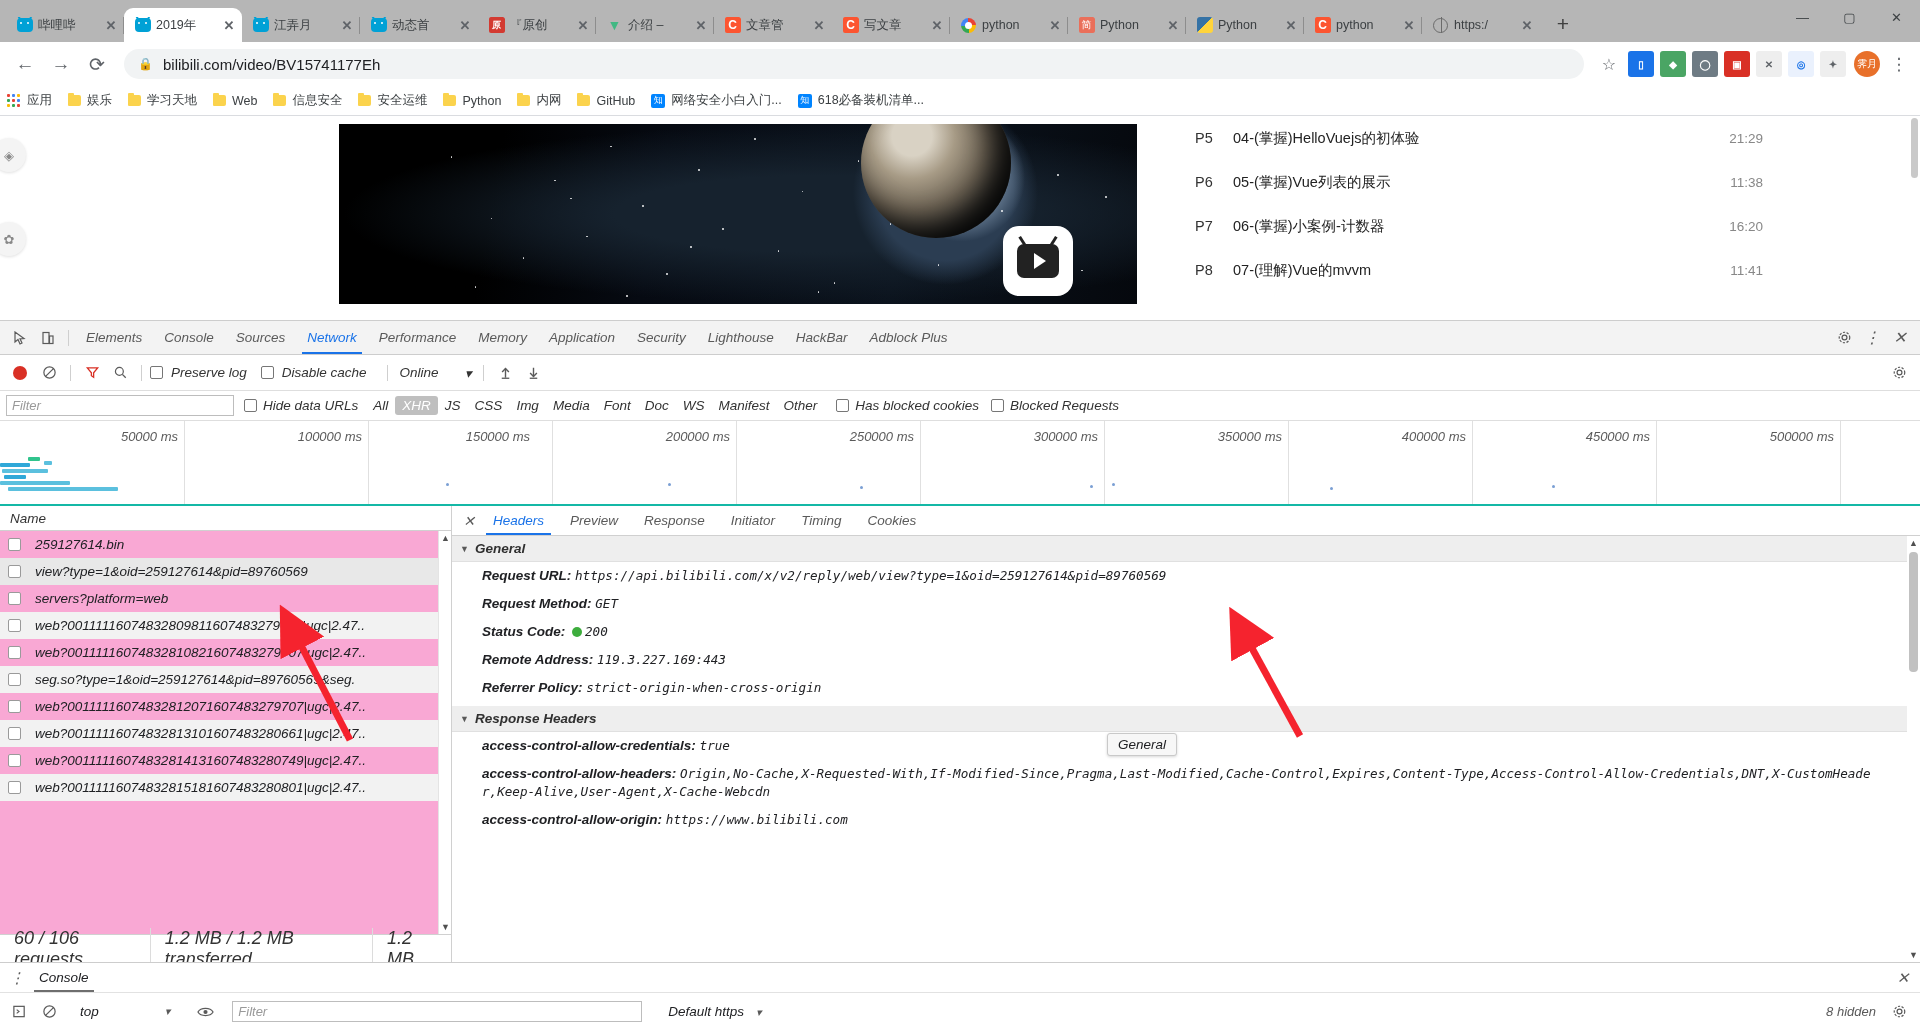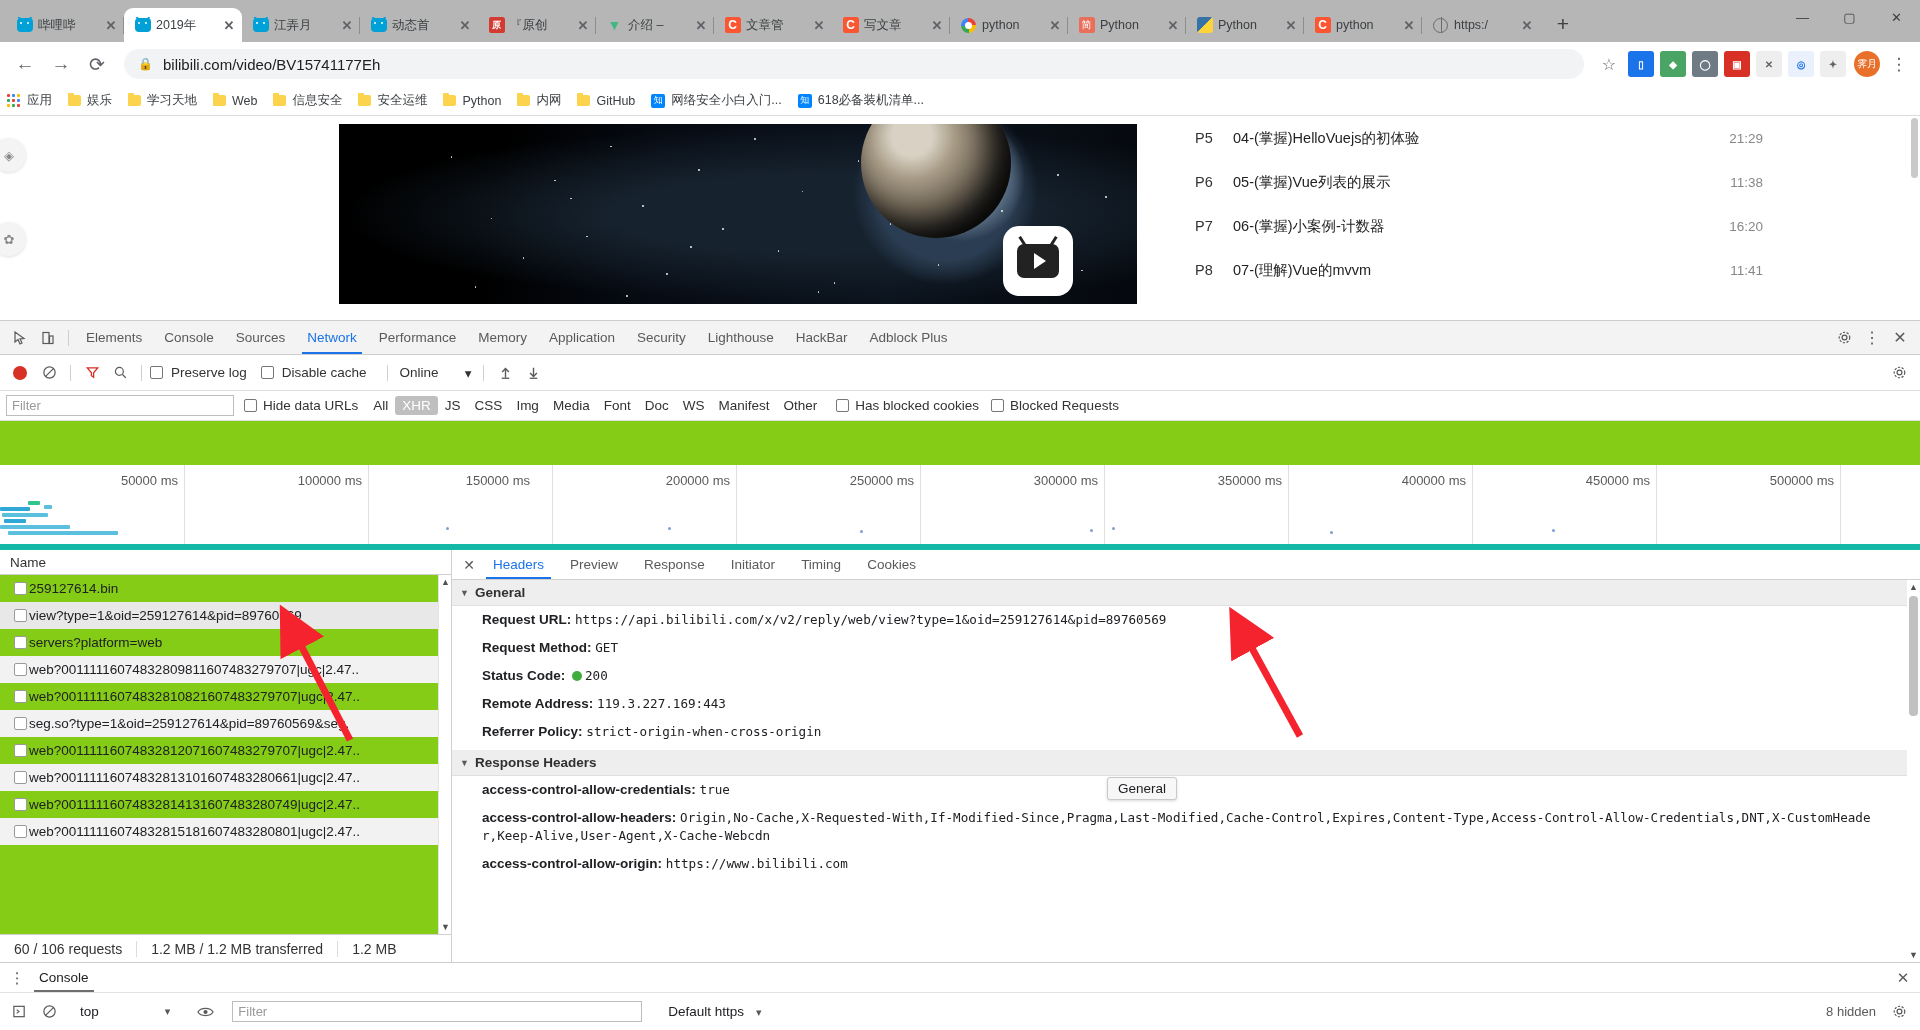--- a/index.html
+++ b/index.html
@@ -245,22 +245,22 @@
   .eprow .ttl2 { flex: 1 1 auto; overflow: hidden; white-space: nowrap; }
   .eprow .dur { color: #888; font-size: 13.5px; }
   .pgscroll {
     position: absolute; right: 2px; top: 2px; width: 7px; height: 60px;
     background: #c9c9c9; border-radius: 4px;
   }
 
   
   .devtools {
     position: absolute; left: 0; top: 320px; width: 1920px; height: 710px;
-    background: #84cc16; border-top: 1px solid #cdcdcd;
-    display: flex; flex-direction: column;
+    background: #f9a8d4; border-top: 1px solid #cdcdcd;
+    display: flex; flex-direction: column; font-style: italic;
   }
   .dt-tabbar {
     height: 34px; background: #f3f3f3; border-bottom: 1px solid #cdcdcd;
     display: flex; align-items: center; padding-left: 6px; position: relative;
   }
   .dt-icon {
     width: 28px; height: 28px; display: flex; align-items: center;
     justify-content: center; color: #5a5a5a;
   }
   .dt-vsep { width: 1px; height: 16px; background: #cfcfcf; margin: 0 6px; }
@@ -292,22 +292,22 @@
   .filterinput {
     width: 228px; height: 21px; border: 1px solid #bdbdbd; background:#fff;
     font-size: 13px; color: #999; padding: 0 5px; line-height: 19px;
     margin-right: 10px; flex: 0 0 228px;
   }
   .ftype { font-size: 13.5px; color: #333; padding: 2px 7px; border-radius: 3px; white-space: nowrap;}
   .ftype.on { background: #bfbfbf; color: #fff; }
 
   
   .overview {
-    height: 85px; border-bottom: 6px solid #14b8a6; position: relative;
-    background: #fff; overflow: hidden; margin-top: 44px;
+    height: 85px; border-bottom: 2px solid #14b8a6; position: relative;
+    background: #fff; overflow: hidden;
   }
   .tick { position: absolute; top: 0; bottom: 0; width: 1px; background: #e0e0e0; }
   .ticklabel {
     position: absolute; top: 8px; font-size: 13px; color: #5a5a5a;
     transform: translateX(-100%); padding-right: 6px; white-space: nowrap;
   }
   .barblob { position: absolute; background: #5bc0de; height: 4px; border-radius: 1px; }
   .dotblob { position: absolute; width: 3px; height: 3px; border-radius: 50%; background: #7a9fd4; }
 
   
@@ -316,43 +316,43 @@
     width: 452px; flex: 0 0 452px; border-right: 1px solid #d0d0d0;
     display: flex; flex-direction: column; min-height: 0;
   }
   .reqhead {
     height: 25px; border-bottom: 1px solid #d0d0d0; font-size: 13.5px;
     color: #333; display: flex; align-items: center; padding-left: 10px;
     background: #fff;
   }
   .reqlist { flex: 1 1 auto; overflow: hidden; position: relative; }
   .reqrow {
-    height: 27px; display: flex; align-items: center; gap: 2px;
-    padding-left: 14px; font-size: 13.5px; color: #202124;
+    height: 27px; display: flex; align-items: center; gap: 14px;
+    padding-left: 8px; font-size: 13.5px; color: #202124;
     white-space: nowrap; overflow: hidden;
   }
   .reqrow:nth-child(even) { background: #f2f2f2; }
   .reqrow.sel { background: #e8e8e8; }
   .reqrow .cb {
     width: 13px; height: 13px; border: 1px solid #9a9a9a; border-radius: 2px;
     background:#fff; flex: 0 0 13px;
   }
   .reqrow .nm { overflow: hidden; text-overflow: clip; }
   .listscroll {
     position: absolute; right: 0; top: 0; width: 13px; height: 100%;
     background: #fff; border-left: 1px solid #e4e4e4;
   }
   .listscroll .up, .listscroll .dn {
     position: absolute; left: 0; width: 13px; height: 14px; font-size: 9px;
     color: #505050; display: flex; align-items: center; justify-content: center;
   }
   .listscroll .up { top: 0; } .listscroll .dn { bottom: 0; }
   .statusbar {
     height: 28px; border-top: 1px solid #d0d0d0; display: flex;
-    align-items: center; font-size: 14px; color: #333; background:#fff;
+    align-items: center; font-size: 18px; color: #333; background:#fff;
   }
   .statusbar span { padding: 0 14px; border-right: 1px solid #dcdcdc; }
   .statusbar span:last-child { border-right: none; }
 
   .detailpane { flex: 1 1 auto; display: flex; flex-direction: column; min-width: 0; }
   .dtabs {
     height: 30px; border-bottom: 1px solid #d0d0d0; display: flex;
     align-items: center; padding-left: 6px; gap: 0; position: relative; background: #fff;
   }
   .dtab {

